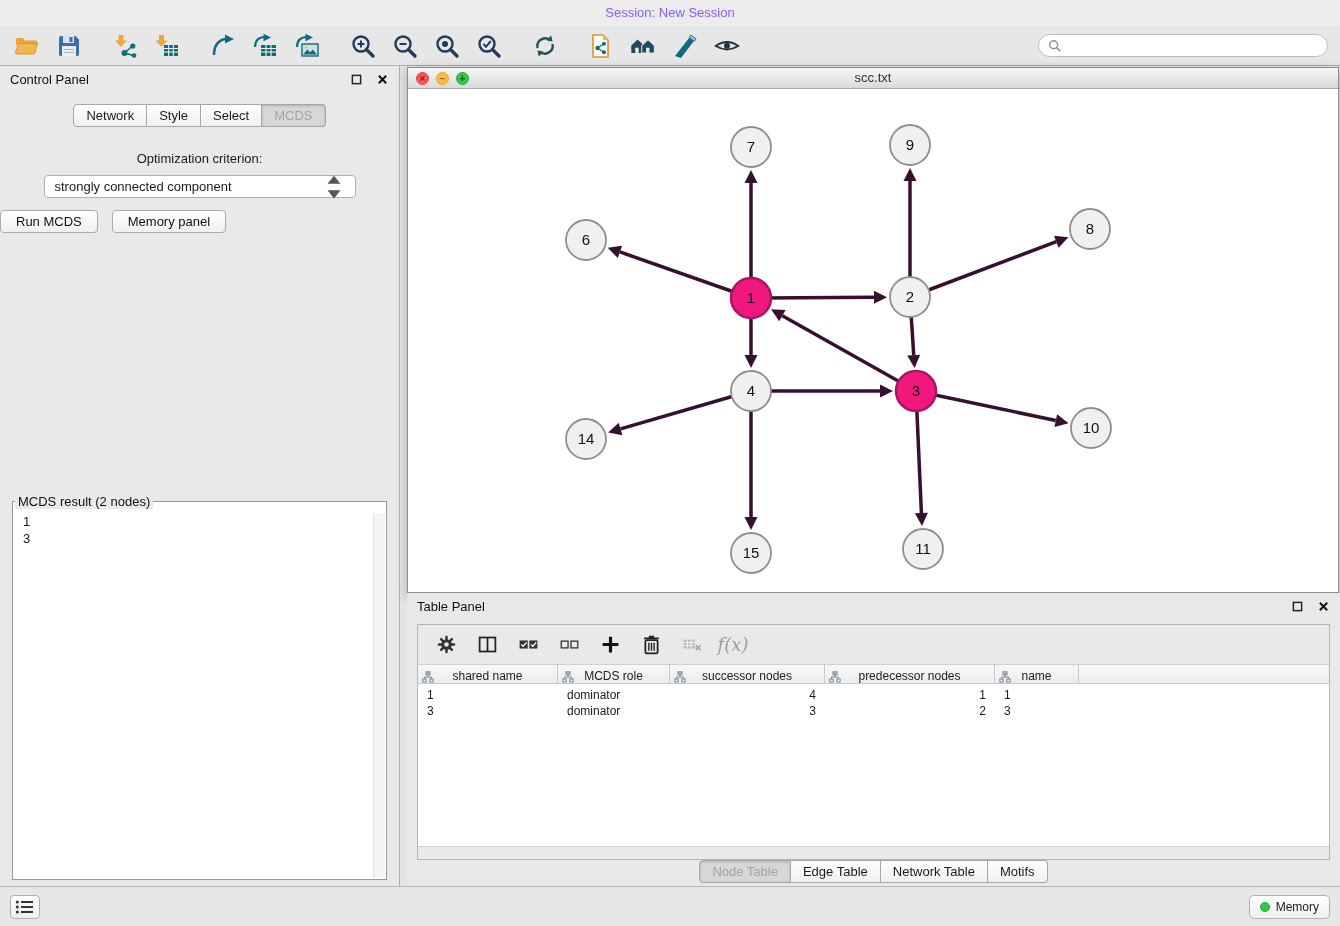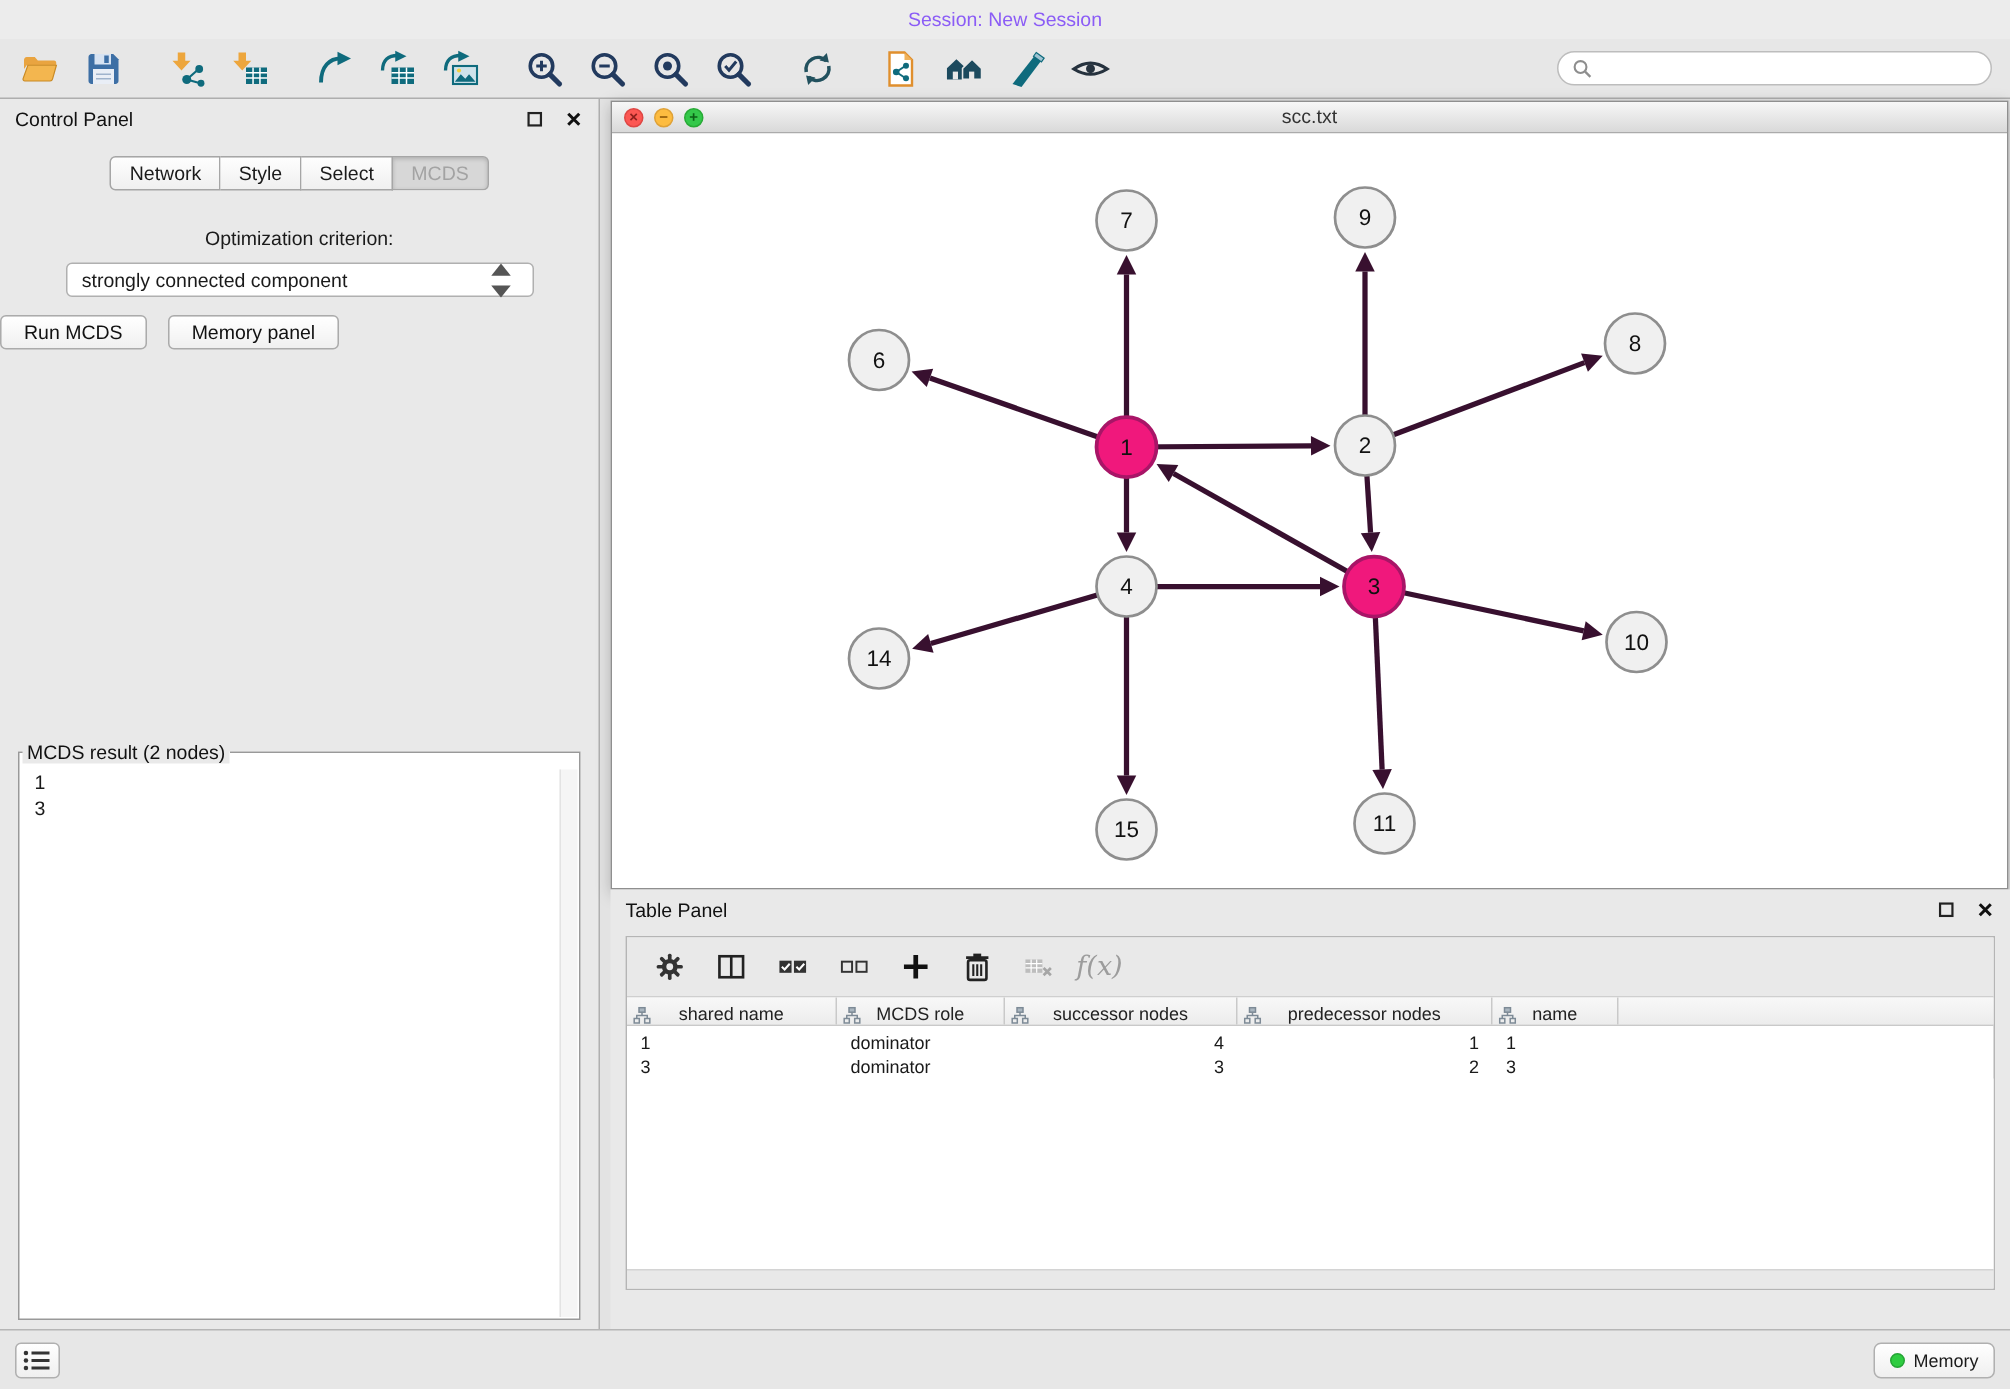--- a/index.html
+++ b/index.html
@@ -522,20 +522,26 @@
           <div class="td" style="width: 140px; text-align: left;">3</div>
           <div class="td" style="width: 112px; text-align: left;">dominator</div>
           <div class="td" style="width: 155px; text-align: right;">3</div>
           <div class="td" style="width: 170px; text-align: right;">2</div>
           <div class="td" style="width: 84px; text-align: left;">3</div>
         </div>
       </div>
     <div class="table-fill"></div>
     <div class="table-bottom"></div>
   </div>
+  <div class="segments table-tabs">
+      <div class="seg active">Node Table</div>
+      <div class="seg">Edge Table</div>
+      <div class="seg">Network Table</div>
+      <div class="seg">Motifs</div>
+    </div>
 </div>
 
 <div class="statusbar">
   <div class="menu-list-button">
     <span class="icon" style="width:20px;height:16px">
         <svg viewBox="0 0 20 16" width="20" height="16">
           <g stroke="#333" stroke-width="2">
             <line x1="6" y1="3" x2="18" y2="3"></line>
             <line x1="6" y1="8" x2="18" y2="8"></line>
             <line x1="6" y1="13" x2="18" y2="13"></line>

